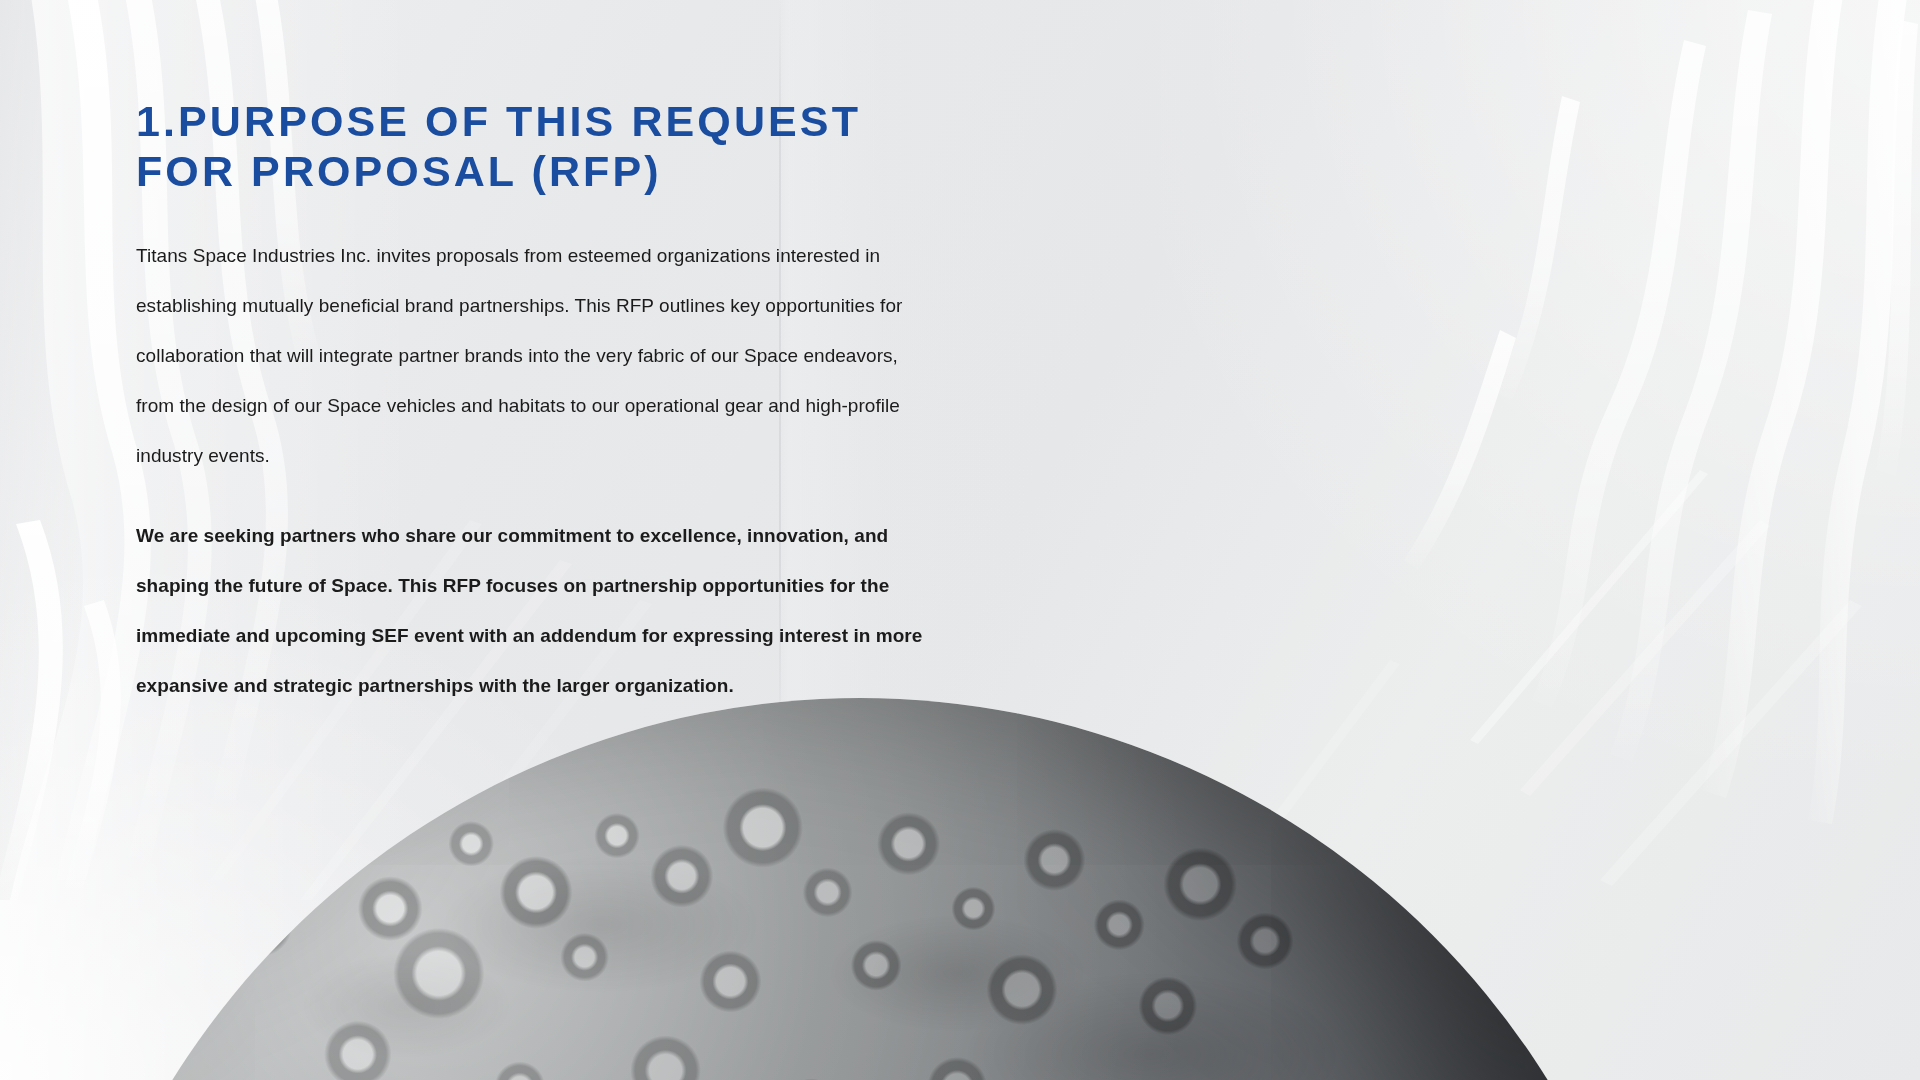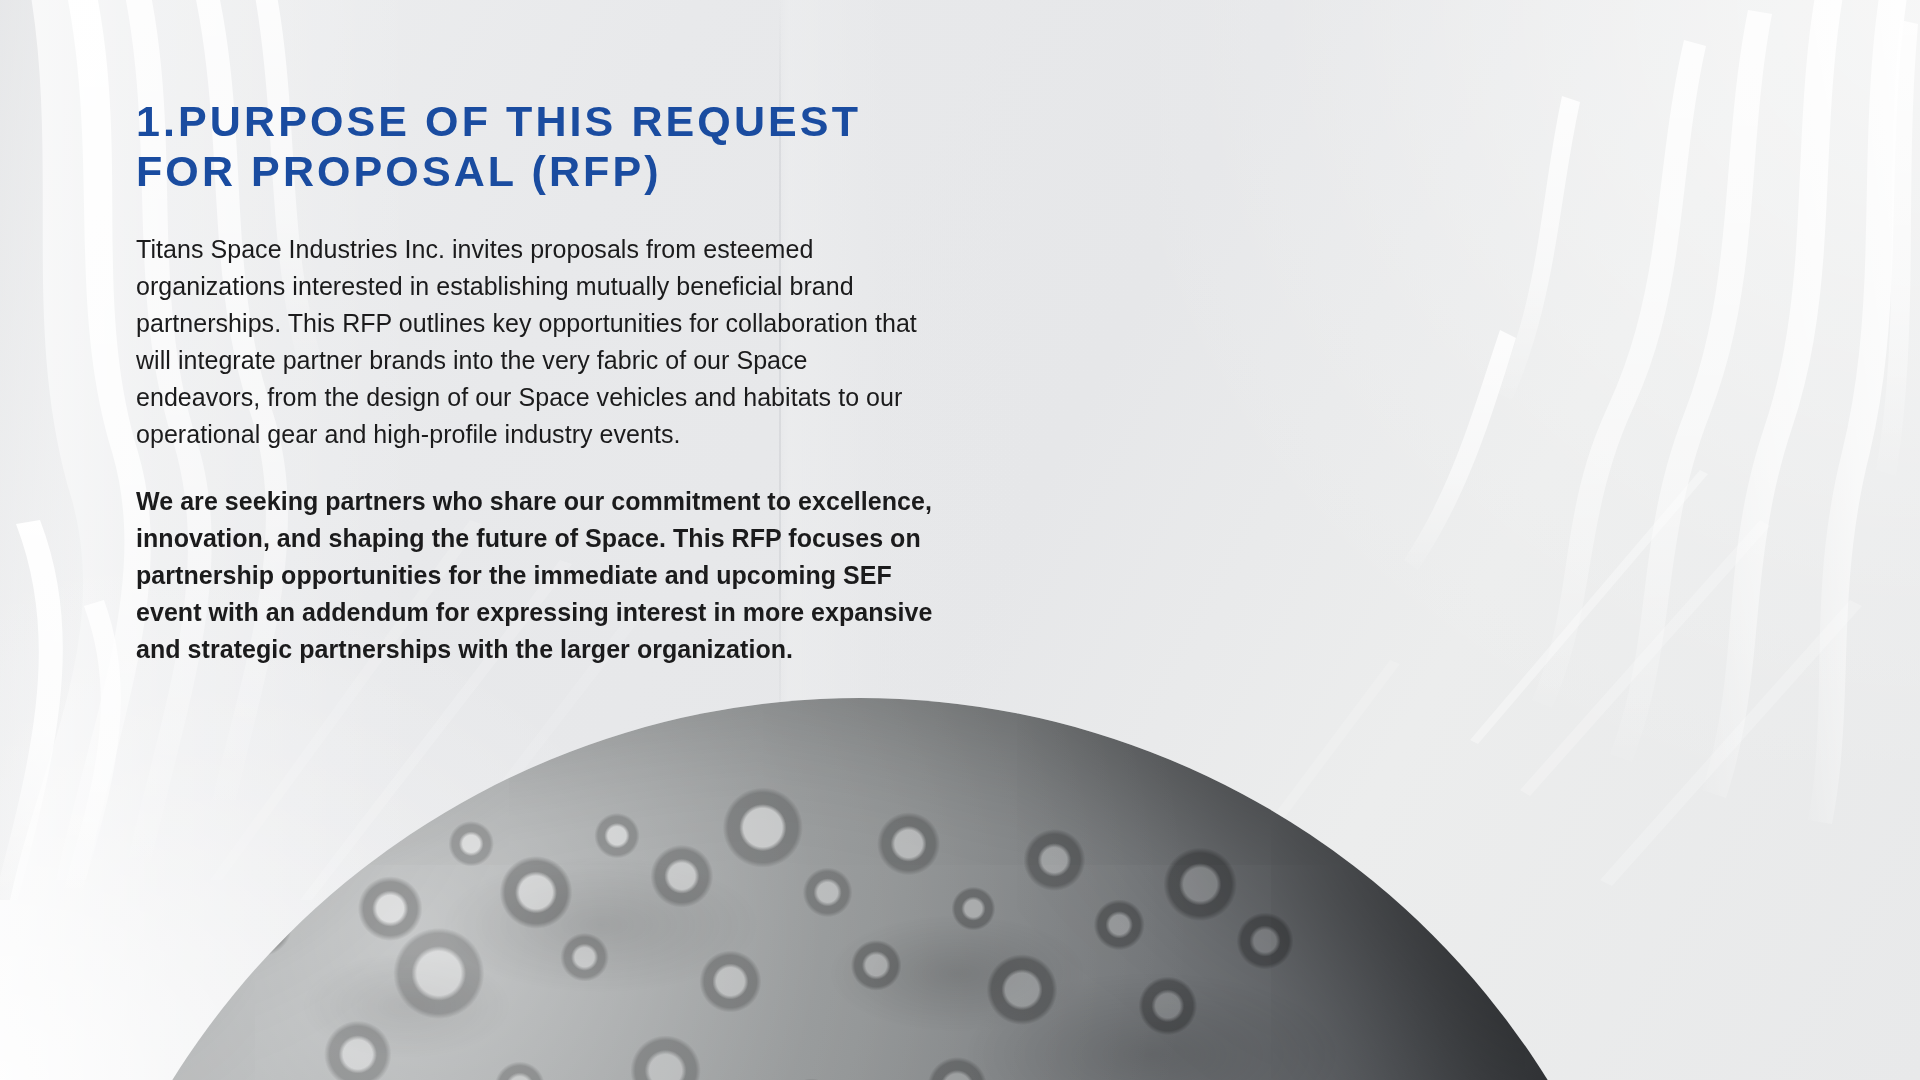--- a/index.html
+++ b/index.html
@@ -181,22 +181,22 @@
     font-size: 43px;
     font-weight: bold;
     line-height: 1.17;
     letter-spacing: 3.1px;
     text-transform: uppercase;
     white-space: pre-line;
   }
   .body-copy p {
     margin: 0 0 30px 0;
     color: #1b1b1c;
-    font-size: 25px;
-    line-height: 37px;
+    font-size: 19px;
+    line-height: 50px;
     letter-spacing: 0.05px;
     max-width: 800px;
   }
   .body-copy p:last-child { margin-bottom: 0; font-weight: bold; }
 </style>
 </head>
 <body>
 
 <div id="slide">
 

